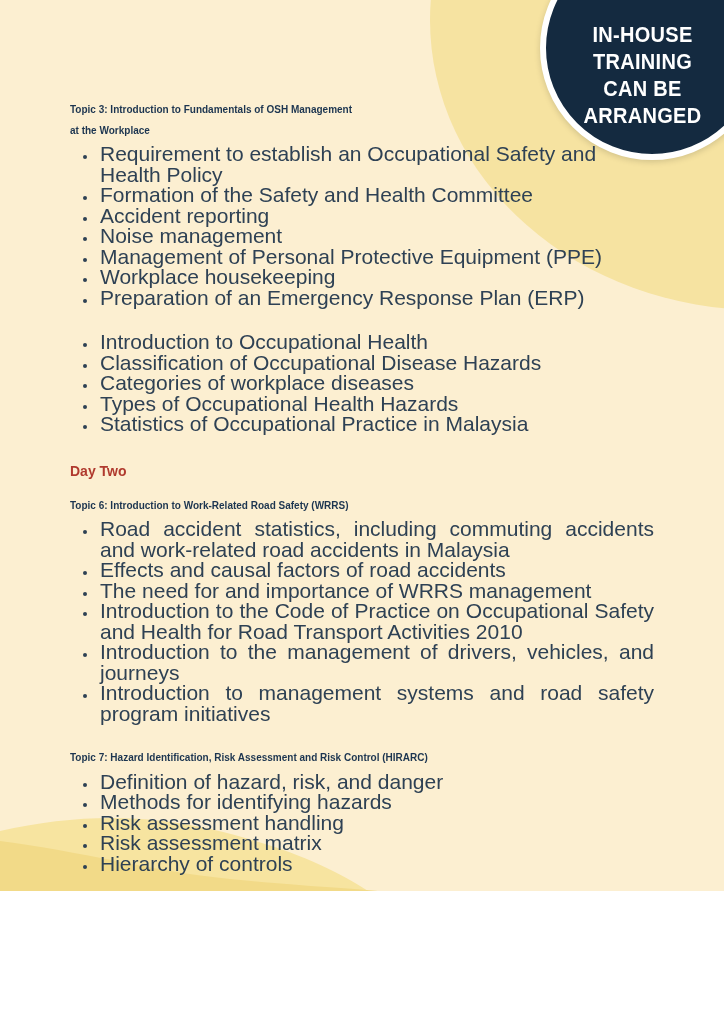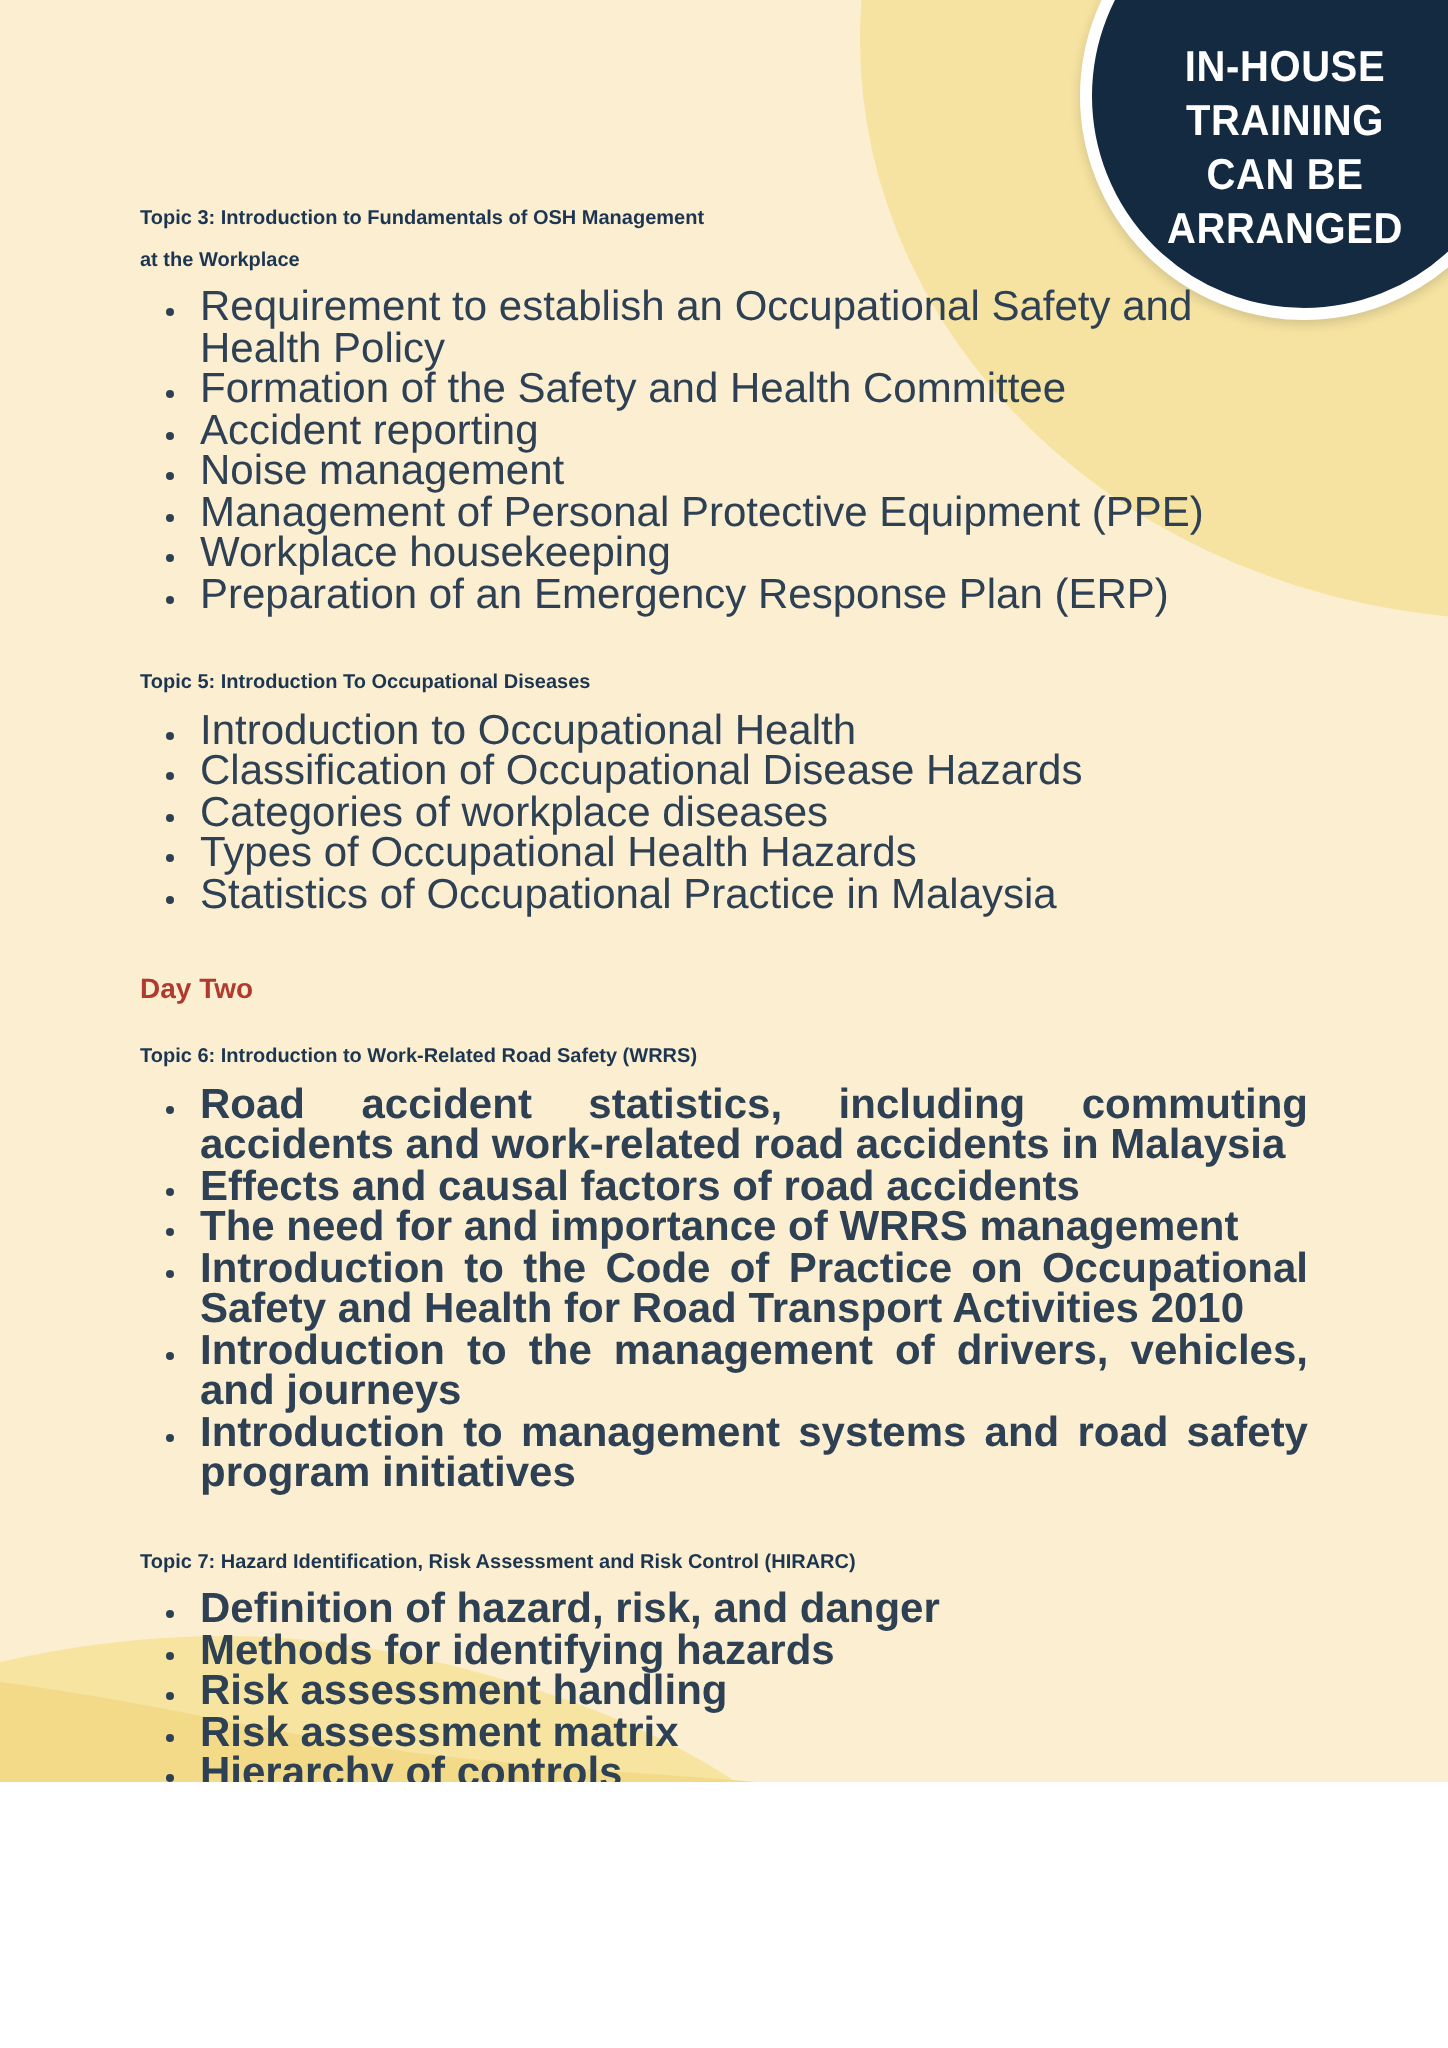--- a/index.html
+++ b/index.html
@@ -49,21 +49,21 @@
   }
   .topic ul{
     margin:0;padding:0 0 0 28px;list-style:disc;
   }
   .topic li{
     font-size:21px;line-height:20.5px;
     color:var(--body,#2E4154);
     padding-left:2px;
   }
   .topic li::marker{color:var(--body,#2E4154);font-size:13px;}
-  #day2-sections li{text-align:justify;font-weight:bold;}
+  #day2-sections li{text-align:justify;}
   .day-heading{
     margin:28px 0 17px 0;
     font-size:14px;font-weight:bold;
     color:var(--dayred,#B03A2E);
   }
   .footer{
     position:absolute;top:982px;right:36px;
     font-size:19px;font-weight:bold;
     color:var(--navy,#142A40);
   }
@@ -96,21 +96,20 @@
             <li>Requirement to establish an Occupational Safety and Health Policy</li>
             <li>Formation of the Safety and Health Committee</li>
             <li>Accident reporting</li>
             <li>Noise management</li>
             <li>Management of Personal Protective Equipment (PPE)</li>
             <li>Workplace housekeeping</li>
             <li>Preparation of an Emergency Response Plan (ERP)</li>
           </ul>
         </section>
         <section class="topic">
-          <h3 class="topic-heading">Topic 5: Introduction To Occupational Diseases</h3>
           <ul>
             <li>Introduction to Occupational Health</li>
             <li>Classification of Occupational Disease Hazards</li>
             <li>Categories of workplace diseases</li>
             <li>Types of Occupational Health Hazards</li>
             <li>Statistics of Occupational Practice in Malaysia</li>
           </ul>
         </section>
       </div>
     <h2 class="day-heading">Day Two</h2>

